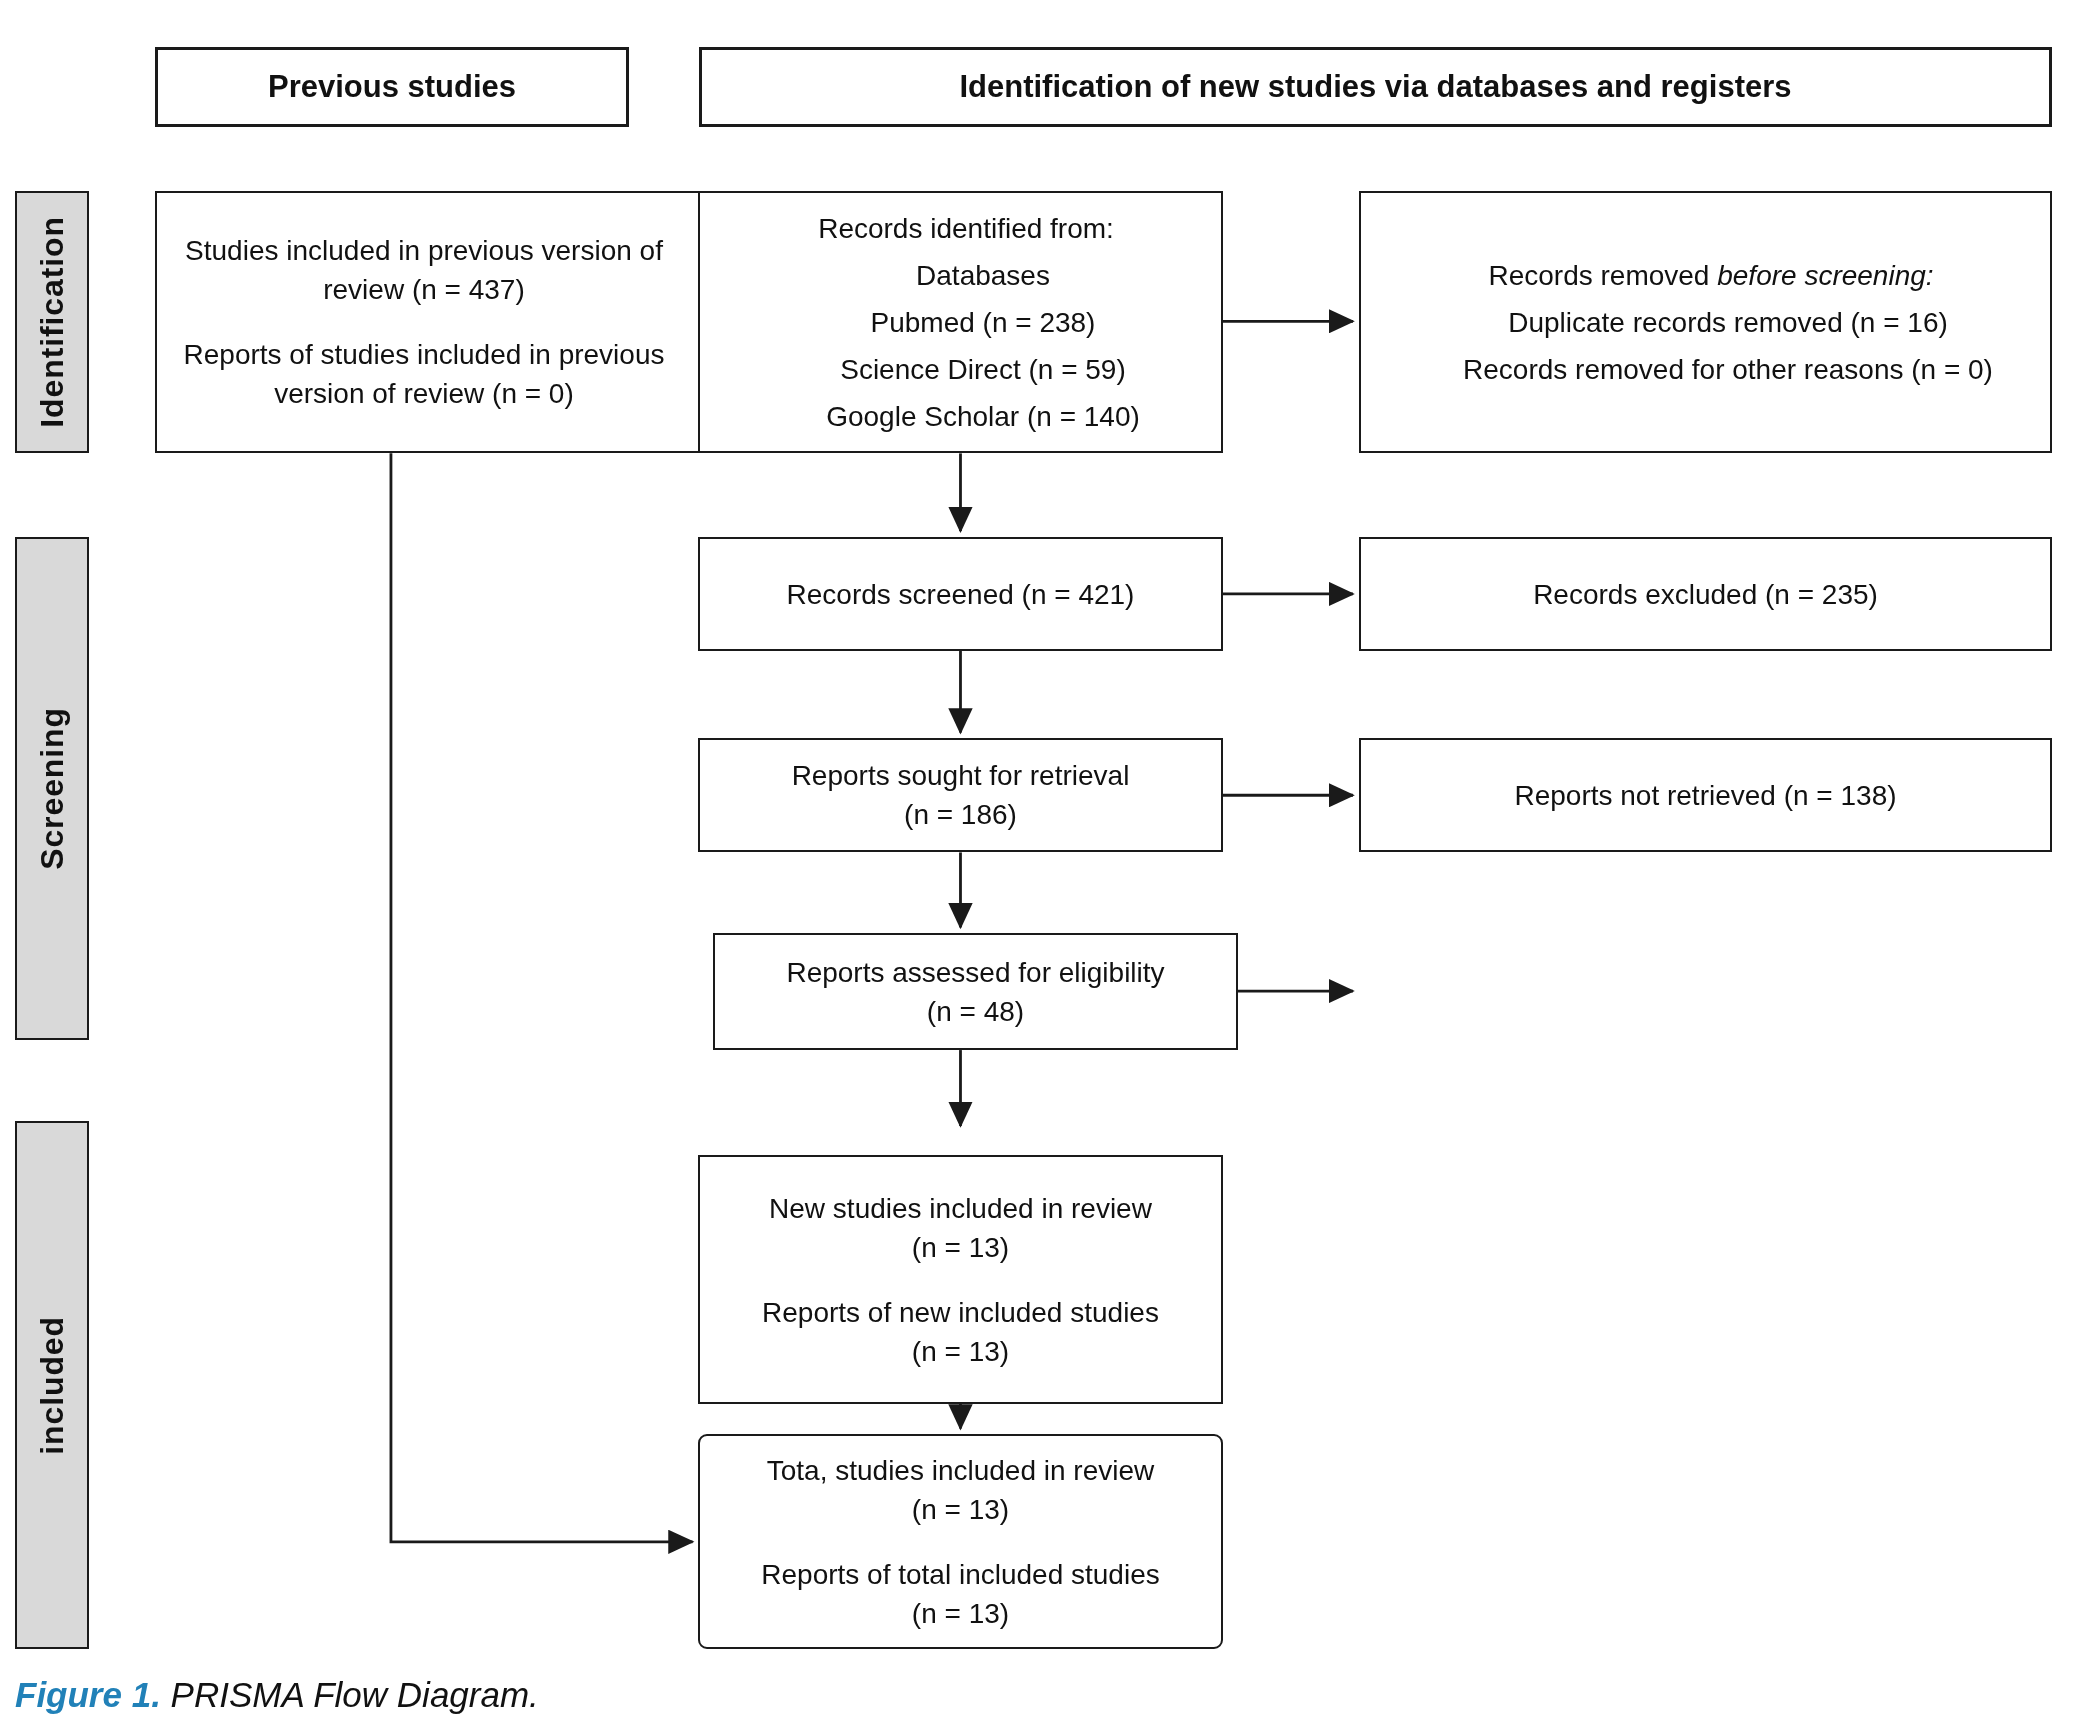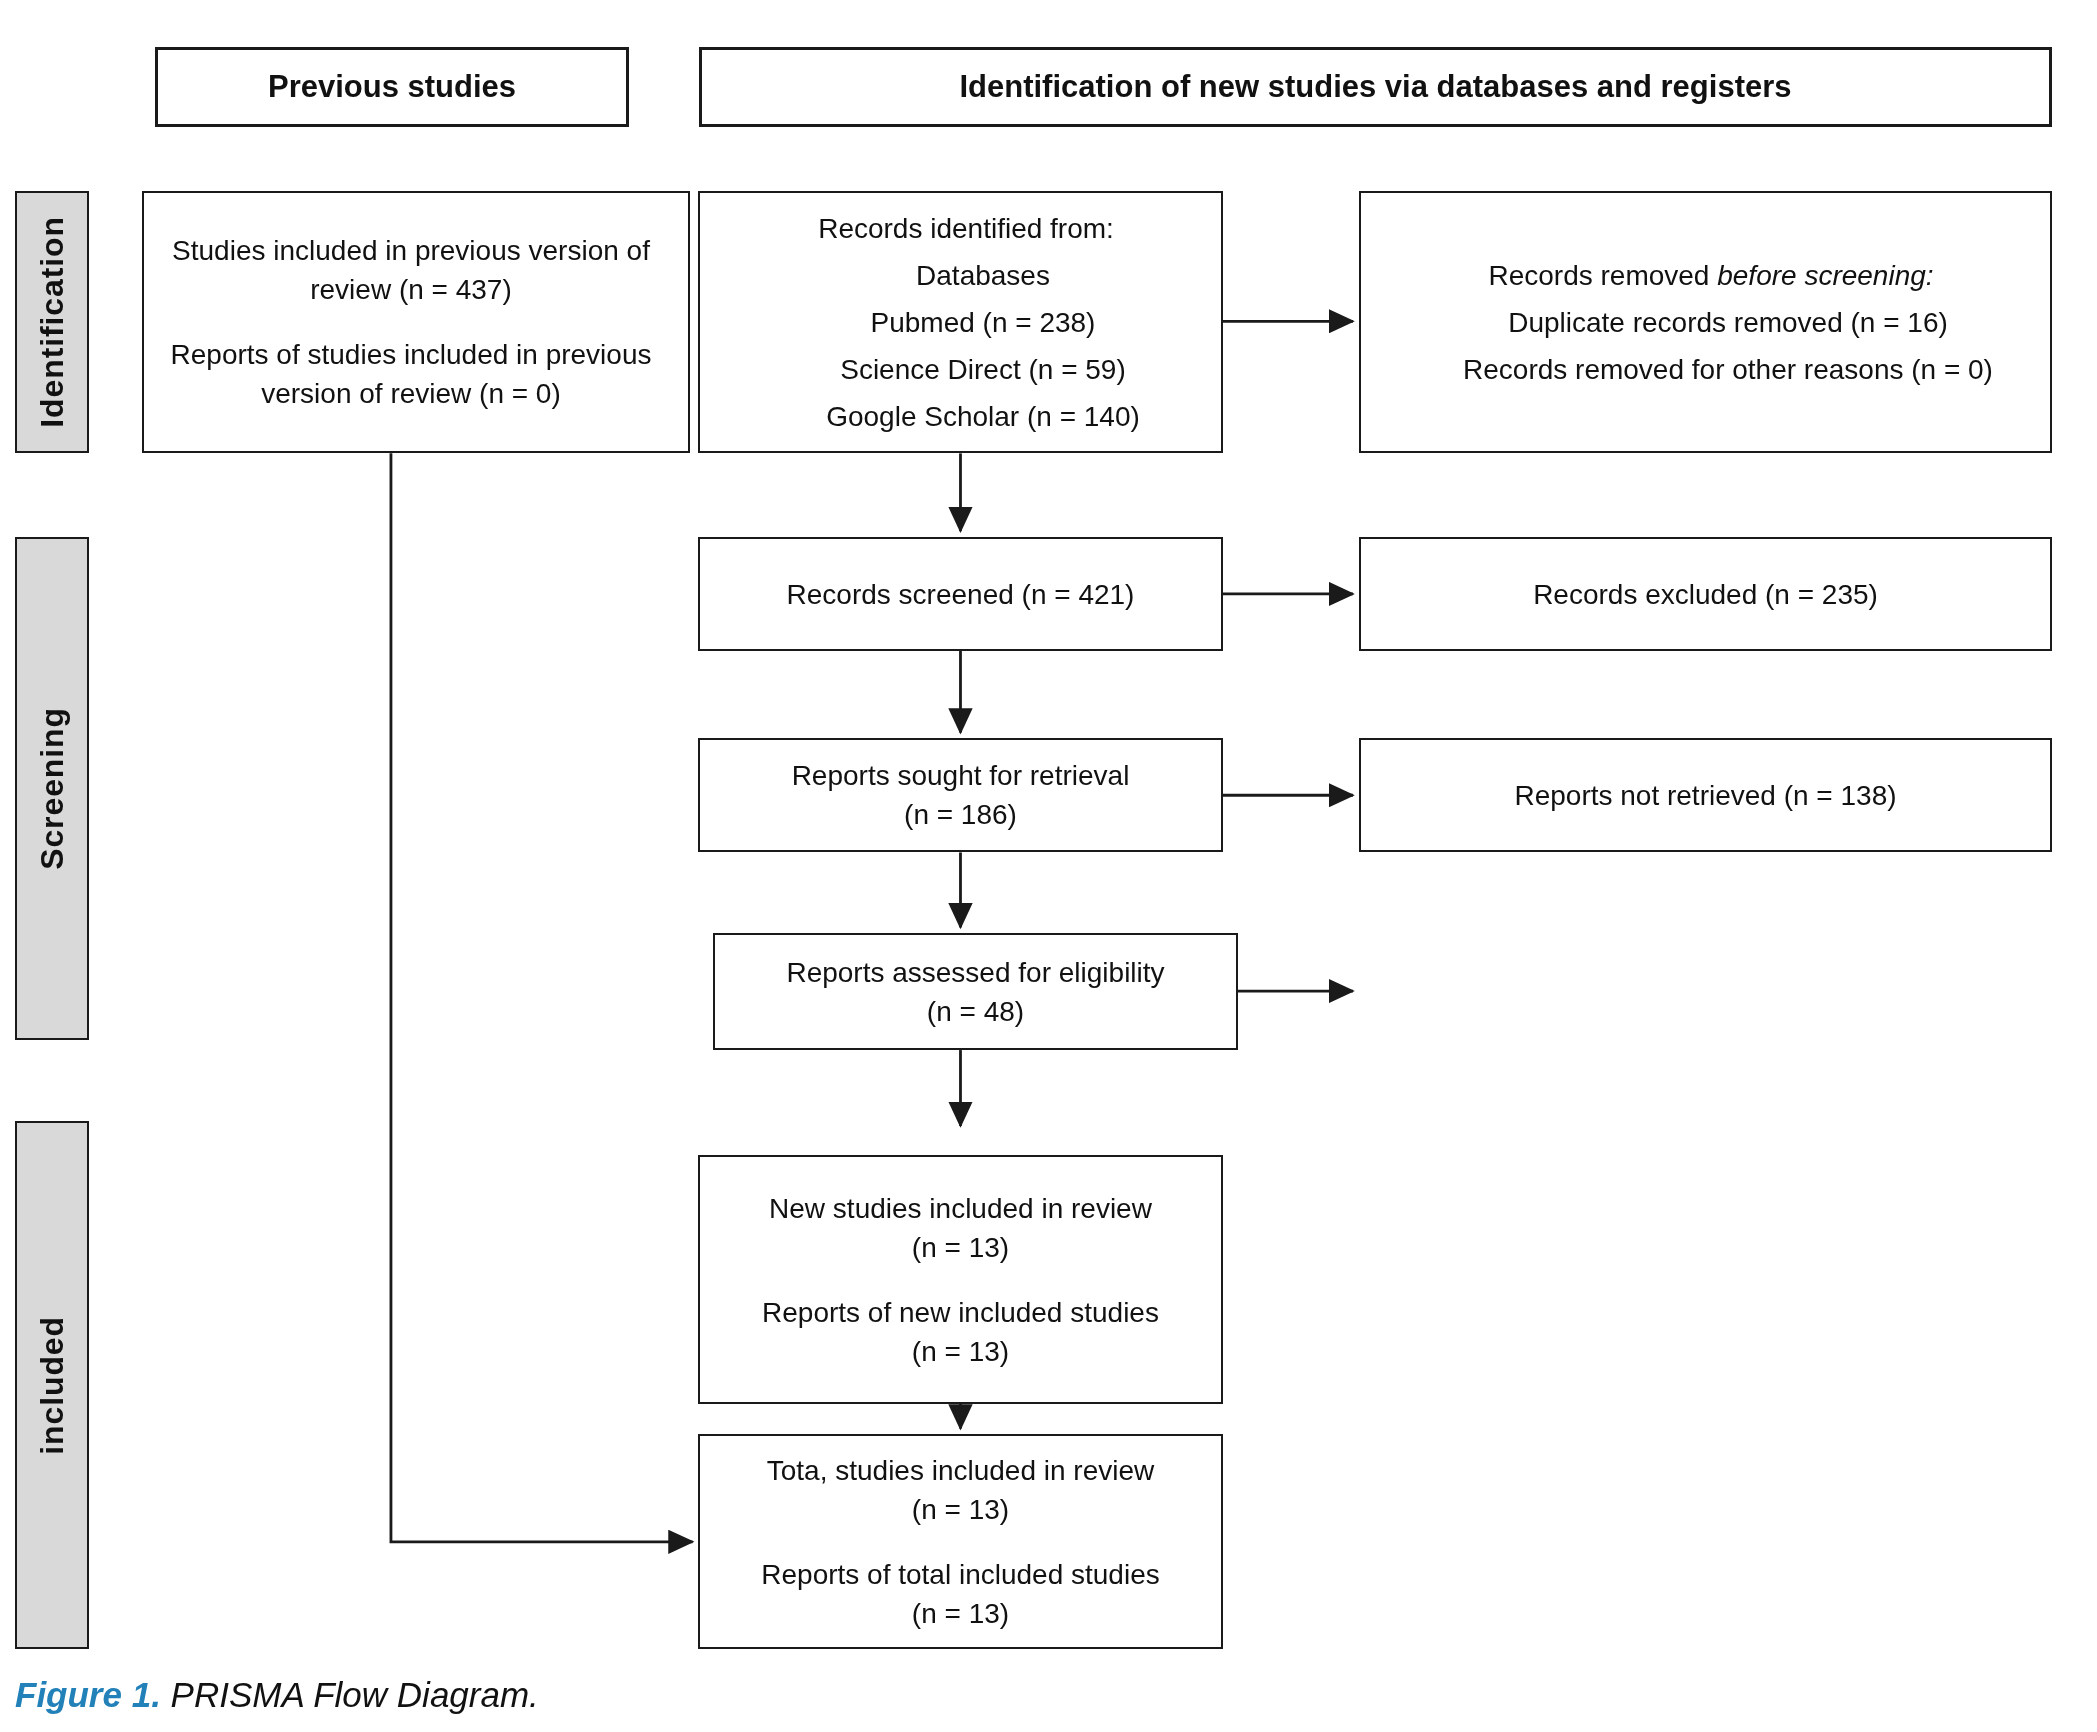--- a/index.html
+++ b/index.html
@@ -123,21 +123,21 @@
   <div class="side-label" style="top: 191px; height: 262px; background: rgb(217, 217, 217);">
     <span>Identification</span>
   </div>
   <div class="side-label" style="top: 537px; height: 503px; background: rgb(217, 217, 217);">
     <span>Screening</span>
   </div>
   <div class="side-label" style="top: 1121px; height: 528px; background: rgb(217, 217, 217);">
     <span>included</span>
   </div>
 
-  <div class="box center" style="left:142px; top:191px; width:548px; height:262px;padding-left:7px;">
+  <div class="box center" style="left:155px; top:191px; width:548px; height:262px;padding-left:7px;">
     <div class="para">Studies included in previous version of review (n = 437)</div>
     <div class="para">Reports of studies included in previous version of review (n = 0)</div>
   </div>
 
   <div class="box leftalign" style="left:698px; top:191px; width:525px; height:262px;">
     <div>Records identified from:</div>
     <div class="indent">Databases</div>
     <div class="indent">Pubmed (n = 238)</div>
     <div class="indent">Science Direct (n = 59)</div>
     <div class="indent">Google Scholar (n = 140)</div>
@@ -175,21 +175,21 @@
     <div class="para">
       <div>New studies included in review</div>
       <div>(n = 13)</div>
     </div>
     <div class="para">
       <div>Reports of new included studies</div>
       <div>(n = 13)</div>
     </div>
   </div>
 
-  <div class="box center" style="left:698px; top:1434px; width:525px; height:215px;">
+  <div class="box center" style="left:698px; top:1434px; width:525px; height:215px;border-radius:9px;">
     <div class="para">
       <div>Tota, studies included in review</div>
       <div>(n = 13)</div>
     </div>
     <div class="para">
       <div>Reports of total included studies</div>
       <div>(n = 13)</div>
     </div>
   </div>
 

